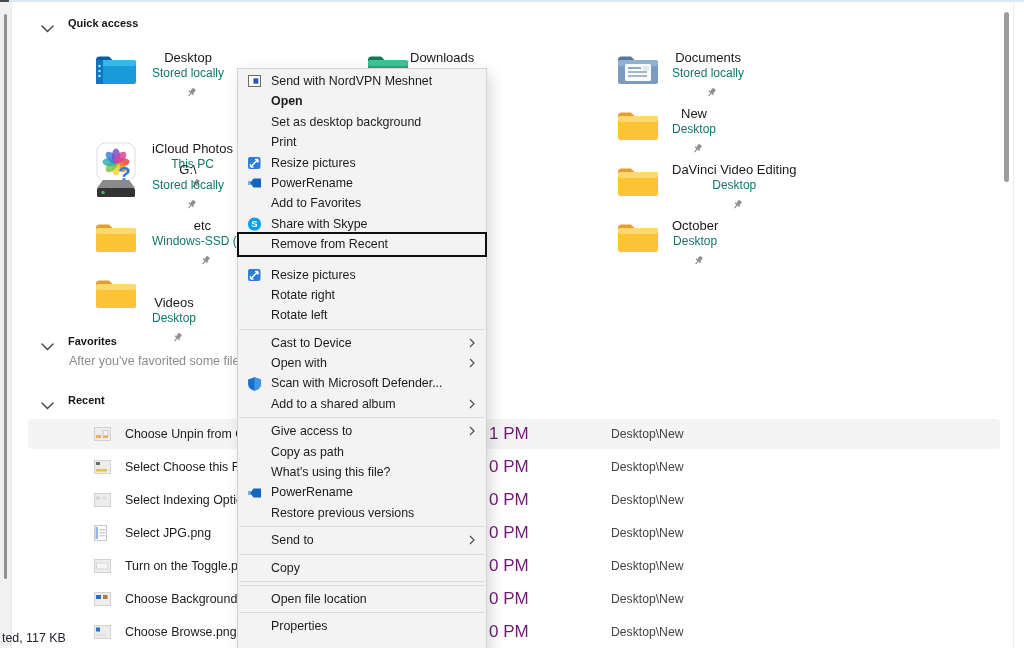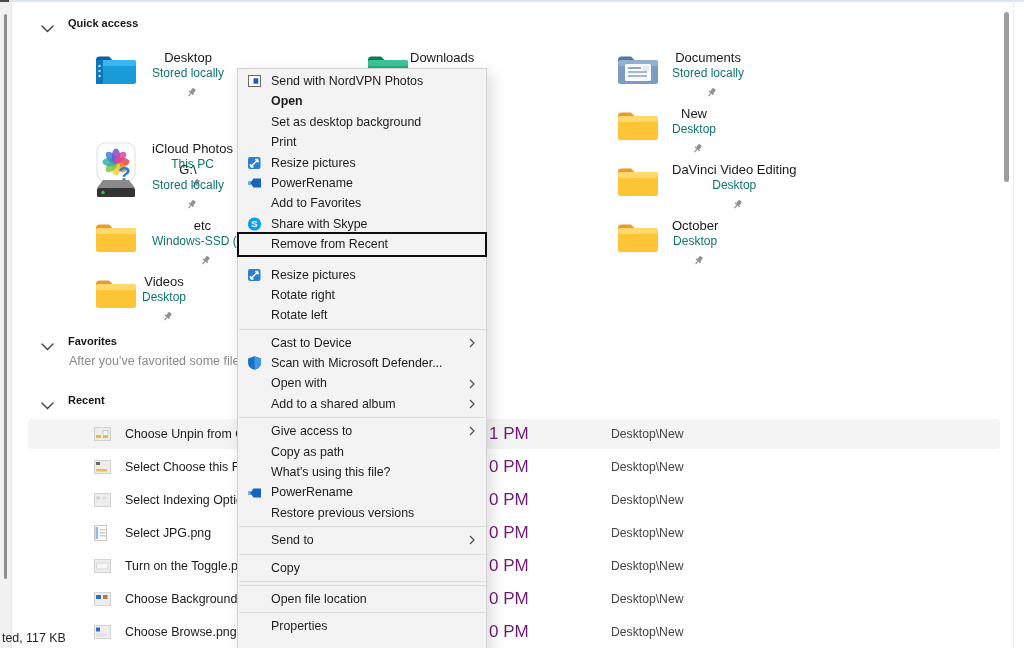--- a/index.html
+++ b/index.html
@@ -139,21 +139,21 @@
          <rect x="5" y="6.6" width="1.2" height="3.6"></rect>
               </g>
             </svg></span></div>
       </div>
       <div class="qa-tile" style="left: 94px; top: 274px;">
         <span class="qa-icon"><svg width="44" height="40" viewBox="0 0 44 40">
     <path d="M2 10 q0-3.5 3.5-3.5 h9.5 l4.5 4.5 h-17.5 z" fill="#e89c2b"></path>
     <rect x="2" y="10" width="40" height="24" rx="2.5" fill="#fdc435"></rect>
     <rect x="2" y="10" width="40" height="6" rx="2.5" fill="#ffd96e"></rect>
           </svg></span>
-        <div class="qa-text" style="left: 48px;"><div class="qa-title">Videos</div><div class="qa-sub">Desktop</div><span class="qa-pin"><svg width="11" height="11" viewBox="0 0 11 11">
+        <div class="qa-text" style="left: 58px; margin-top: 21px;"><div class="qa-title">Videos</div><div class="qa-sub">Desktop</div><span class="qa-pin"><svg width="11" height="11" viewBox="0 0 11 11">
        <g fill="#8f8f8f" transform="rotate(40 5.5 5.5)">
          <rect x="3.6" y="0.8" width="3.8" height="4.4" rx="0.8"></rect>
          <rect x="2.4" y="5" width="6.2" height="1.6" rx="0.8"></rect>
          <rect x="5" y="6.6" width="1.2" height="3.6"></rect>
               </g>
             </svg></span></div>
       </div>
       <div class="qa-tile" style="left: 366px; top: 50px;">
         <span class="qa-icon"><svg width="44" height="40" viewBox="0 0 44 40">
     <path d="M2 10 q0-3.5 3.5-3.5 h9.5 l4.5 4.5 h-17.5 z" fill="#0c7a55"></path>
@@ -317,21 +317,21 @@
     </div>
 
   <div class="status">ted, 117 KB</div>
 
   <div class="ctx-menu" id="ctx-menu">
       <div class="menu-item"><span class="mi-icon">
           <svg width="15" height="15" viewBox="0 0 15 15">
        <rect x="1.5" y="2" width="12" height="11" fill="#ffffff" stroke="#6a6a6a"></rect>
        <rect x="6.5" y="4.8" width="4.8" height="5.4" fill="#2457c5"></rect>
           </svg>
-        </span><span class="mi-label">Send with NordVPN Photos</span></div>
+        </span><span class="mi-label">Send with NordVPN Meshnet</span></div>
       <div class="menu-item bold"><span class="mi-label">Open</span></div>
       <div class="menu-item"><span class="mi-label">Set as desktop background</span></div>
       <div class="menu-item"><span class="mi-label">Print</span></div>
       <div class="menu-item"><span class="mi-icon">
           <svg width="15" height="15" viewBox="0 0 15 15">
        <rect x="1" y="1.5" width="12.5" height="12" rx="2" fill="#2d7fd6"></rect>
        <path d="M3.5 11.5 L11 4 M3.5 11.5 h3 M3.5 11.5 v-3 M11 4 h-3 M11 4 v3" stroke="#ffffff" stroke-width="1.4" fill="none"></path>
           </svg>
         </span><span class="mi-label">Resize pictures</span></div>
       <div class="menu-item"><span class="mi-icon">
@@ -356,31 +356,31 @@
           </svg>
         </span><span class="mi-label">Resize pictures</span></div>
       <div class="menu-item"><span class="mi-label">Rotate right</span></div>
       <div class="menu-item"><span class="mi-label">Rotate left</span></div>
       <div class="menu-sep"></div>
       <div class="menu-item"><span class="mi-label">Cast to Device</span><span class="mi-arrow">
           <svg width="6" height="10" viewBox="0 0 6 10">
        <polyline points="1,1 5,5 1,9" fill="none" stroke="#4f4f4f" stroke-width="1.2"></polyline>
           </svg>
         </span></div>
+      <div class="menu-item"><span class="mi-label">Open with</span><span class="mi-arrow">
+          <svg width="6" height="10" viewBox="0 0 6 10">
+       <polyline points="1,1 5,5 1,9" fill="none" stroke="#4f4f4f" stroke-width="1.2"></polyline>
+          </svg>
+        </span></div>
       <div class="menu-item"><span class="mi-icon">
           <svg width="15" height="15" viewBox="0 0 14 14">
        <path d="M7 0.8 L13 2.8 V6.8 c0 3.6-2.6 5.6-6 6.6 C3.6 12.4 1 10.4 1 6.8 V2.8 z" fill="#1871c9"></path>
        <path d="M7 0.8 v12.6 C10.4 12.4 13 10.4 13 6.8 V2.8 z" fill="#3f96e4"></path>
           </svg>
         </span><span class="mi-label">Scan with Microsoft Defender...</span></div>
-      <div class="menu-item"><span class="mi-label">Open with</span><span class="mi-arrow">
-          <svg width="6" height="10" viewBox="0 0 6 10">
-       <polyline points="1,1 5,5 1,9" fill="none" stroke="#4f4f4f" stroke-width="1.2"></polyline>
-          </svg>
-        </span></div>
       <div class="menu-item"><span class="mi-label">Add to a shared album</span><span class="mi-arrow">
           <svg width="6" height="10" viewBox="0 0 6 10">
        <polyline points="1,1 5,5 1,9" fill="none" stroke="#4f4f4f" stroke-width="1.2"></polyline>
           </svg>
         </span></div>
       <div class="menu-sep"></div>
       <div class="menu-item"><span class="mi-label">Give access to</span><span class="mi-arrow">
           <svg width="6" height="10" viewBox="0 0 6 10">
        <polyline points="1,1 5,5 1,9" fill="none" stroke="#4f4f4f" stroke-width="1.2"></polyline>
           </svg>

